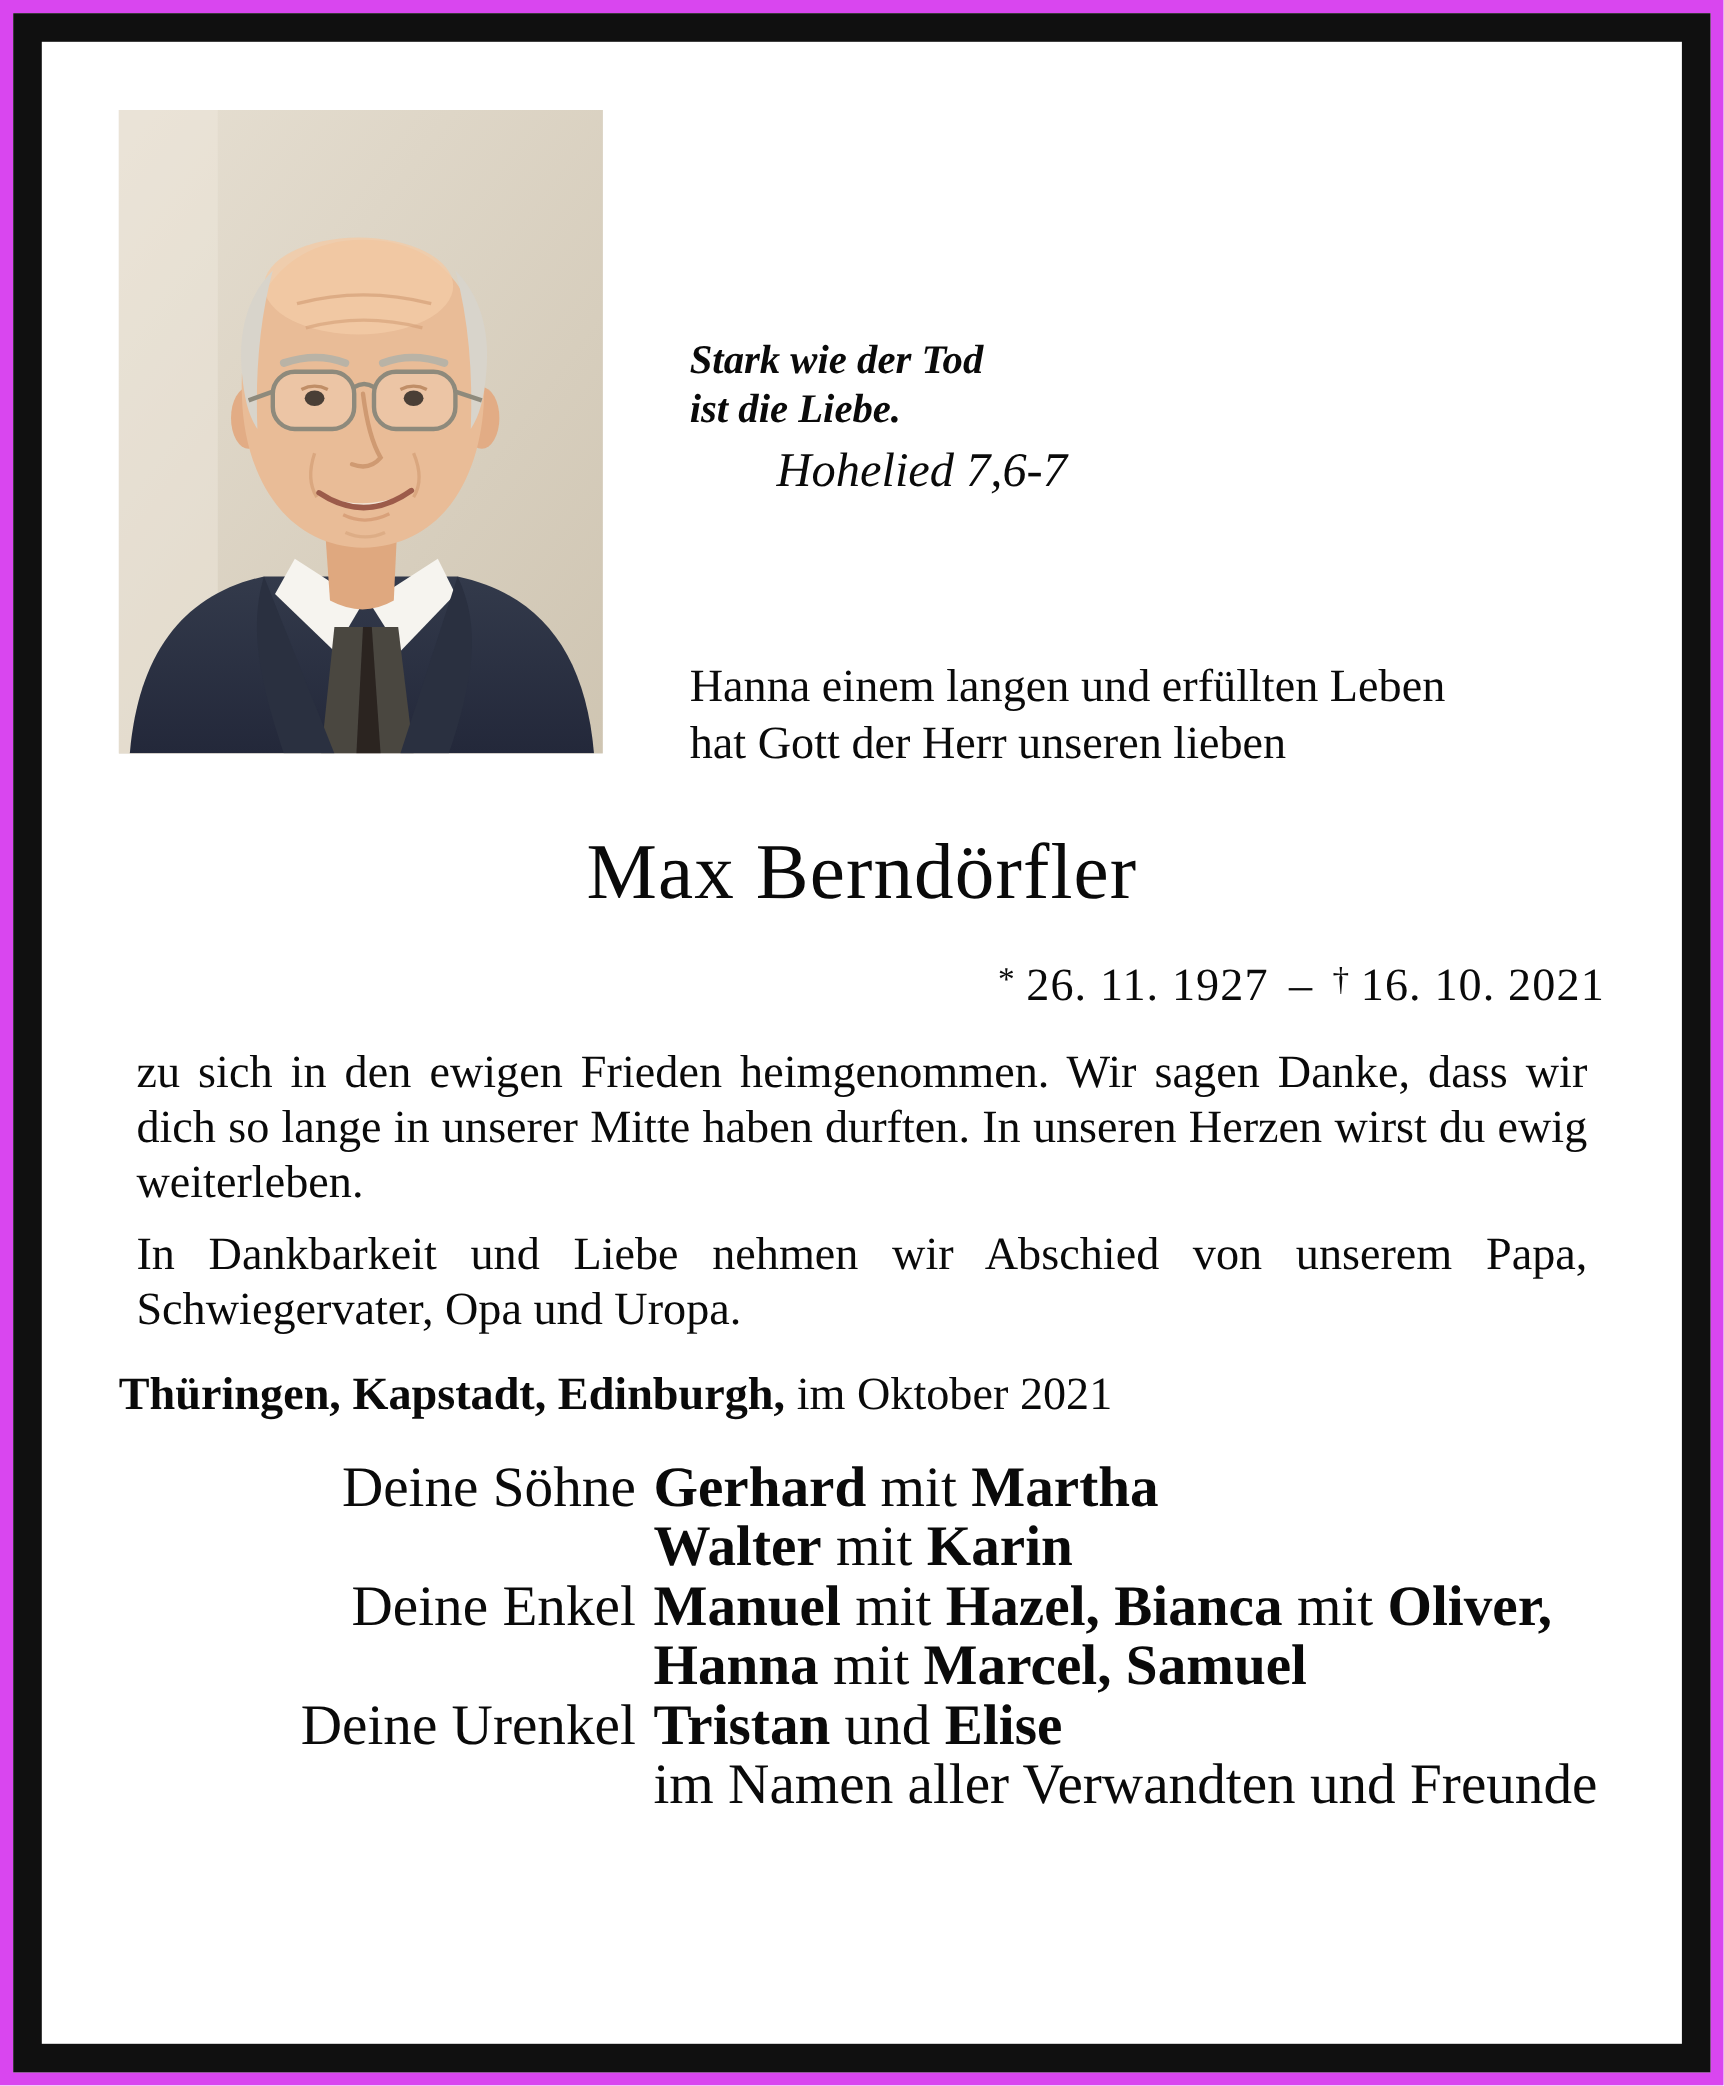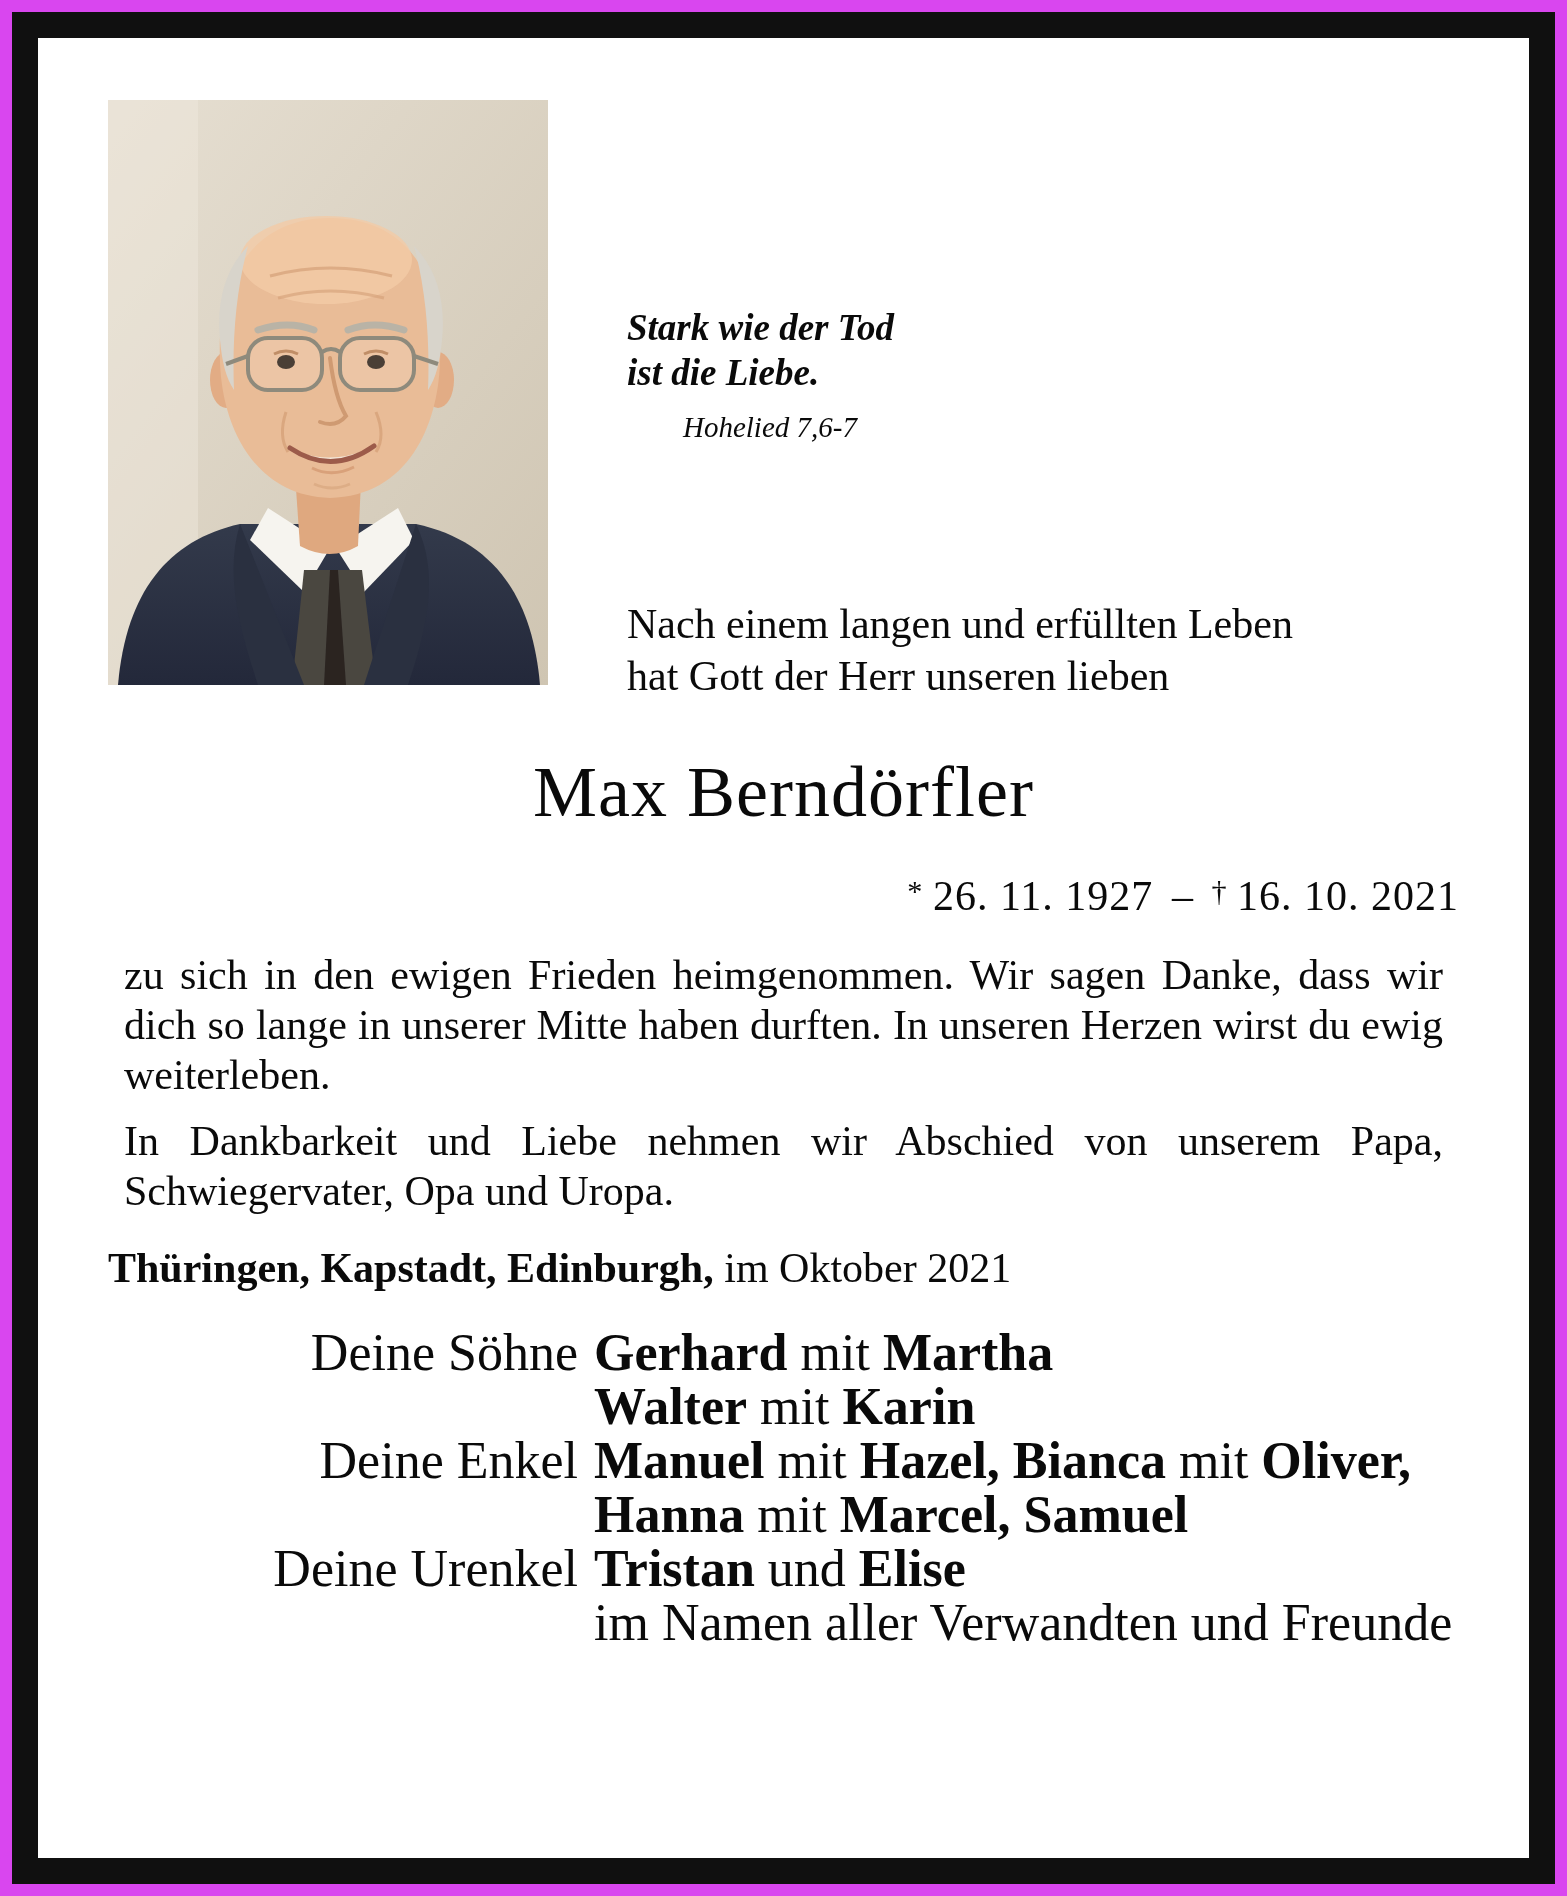--- a/index.html
+++ b/index.html
@@ -27,21 +27,21 @@
     width: 440px; height: 585px; flex: 0 0 auto;
     overflow: hidden;
     background: #d9d1c3;
   }
   .right-col { padding-top: 205px; flex: 1 1 auto; }
 
   .quote { font-style: italic; font-weight: bold; font-size: 37px; line-height: 45px; }
   .quote-line { white-space: nowrap; }
   .quote-attr {
     font-style: italic; font-weight: normal;
-    font-size: 29px; margin-top: 10px; margin-left: 56px;
+    font-size: 44px; margin-top: 10px; margin-left: 79px;
     white-space: nowrap;
   }
 
   .intro { margin-top: 148px; font-size: 42px; line-height: 52px; }
   .intro div { white-space: nowrap; }
 
   
   .name {
     margin-top: 34px;
     text-align: center;
@@ -154,21 +154,21 @@
           </svg>
         </div>
 
         <div class="right-col">
           <div class="quote">
             <div class="quote-line">Stark wie der Tod</div>
             <div class="quote-line">ist die Liebe.</div>
             <div class="quote-attr">Hohelied 7,6-7</div>
           </div>
           <div class="intro">
-            <div>Nach einem langen und erfüllten Leben</div>
+            <div>Hanna einem langen und erfüllten Leben</div>
             <div>hat Gott der Herr unseren lieben</div>
           </div>
         </div>
 
       </div>
 
       <h1 class="name">Max Berndörfler</h1>
 
       <div class="dates">
         <span class="date-sym">*</span>

